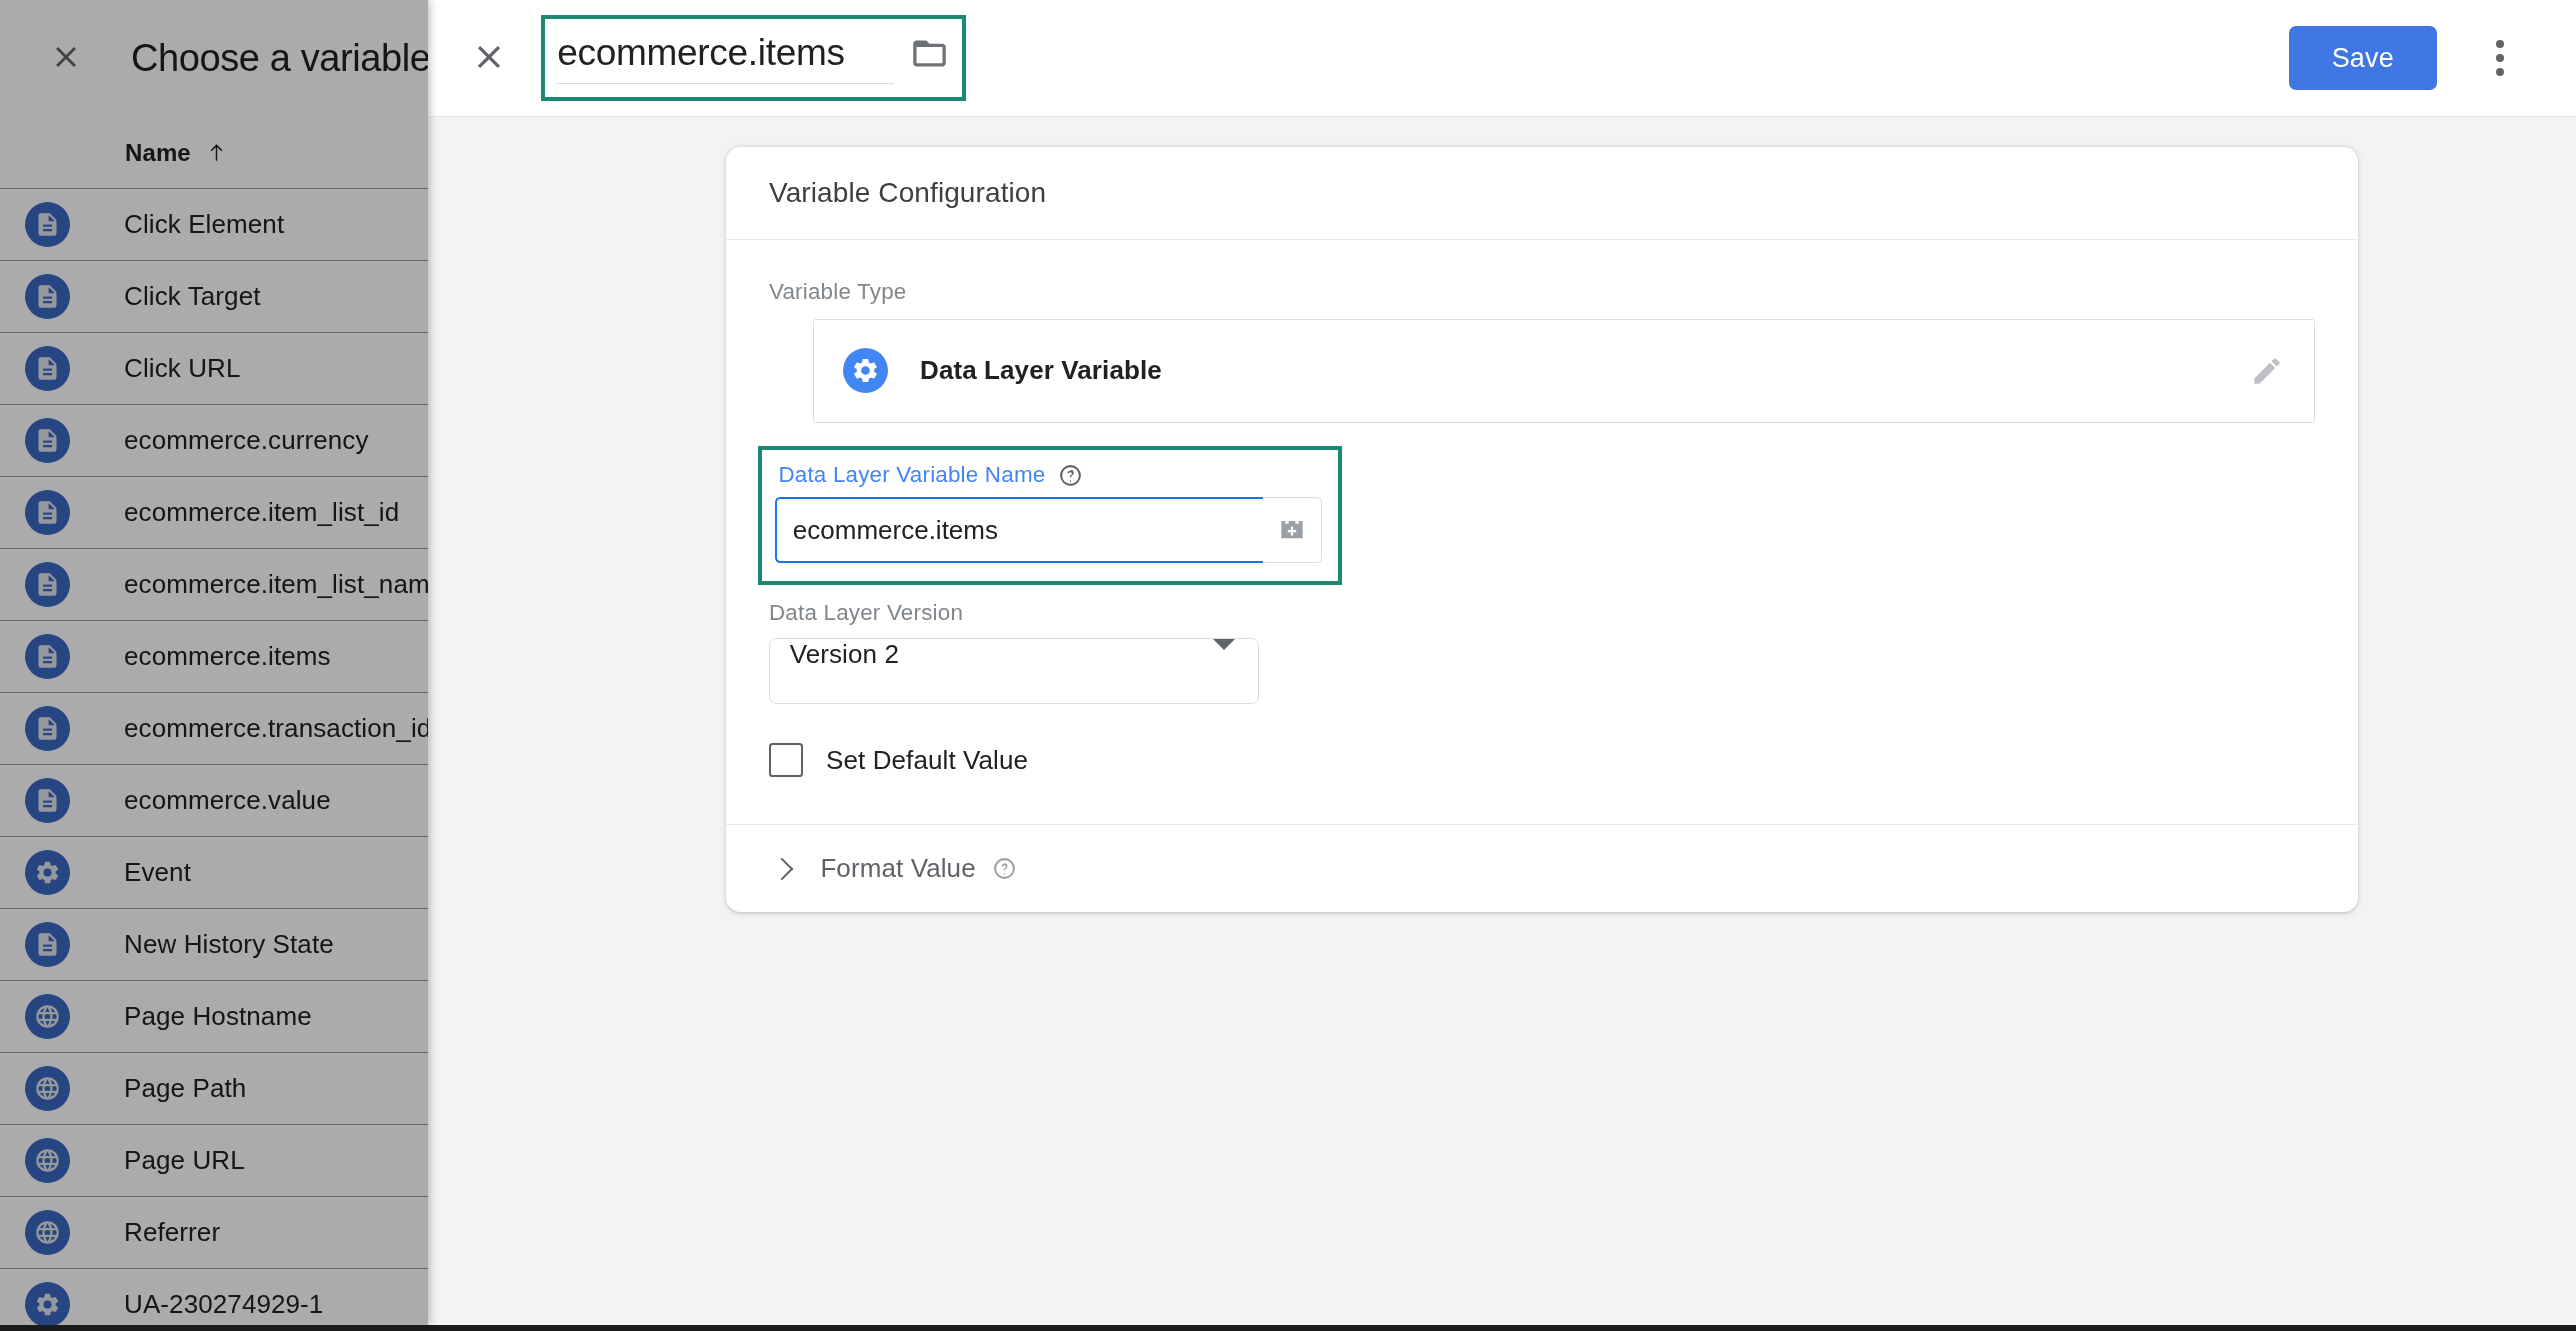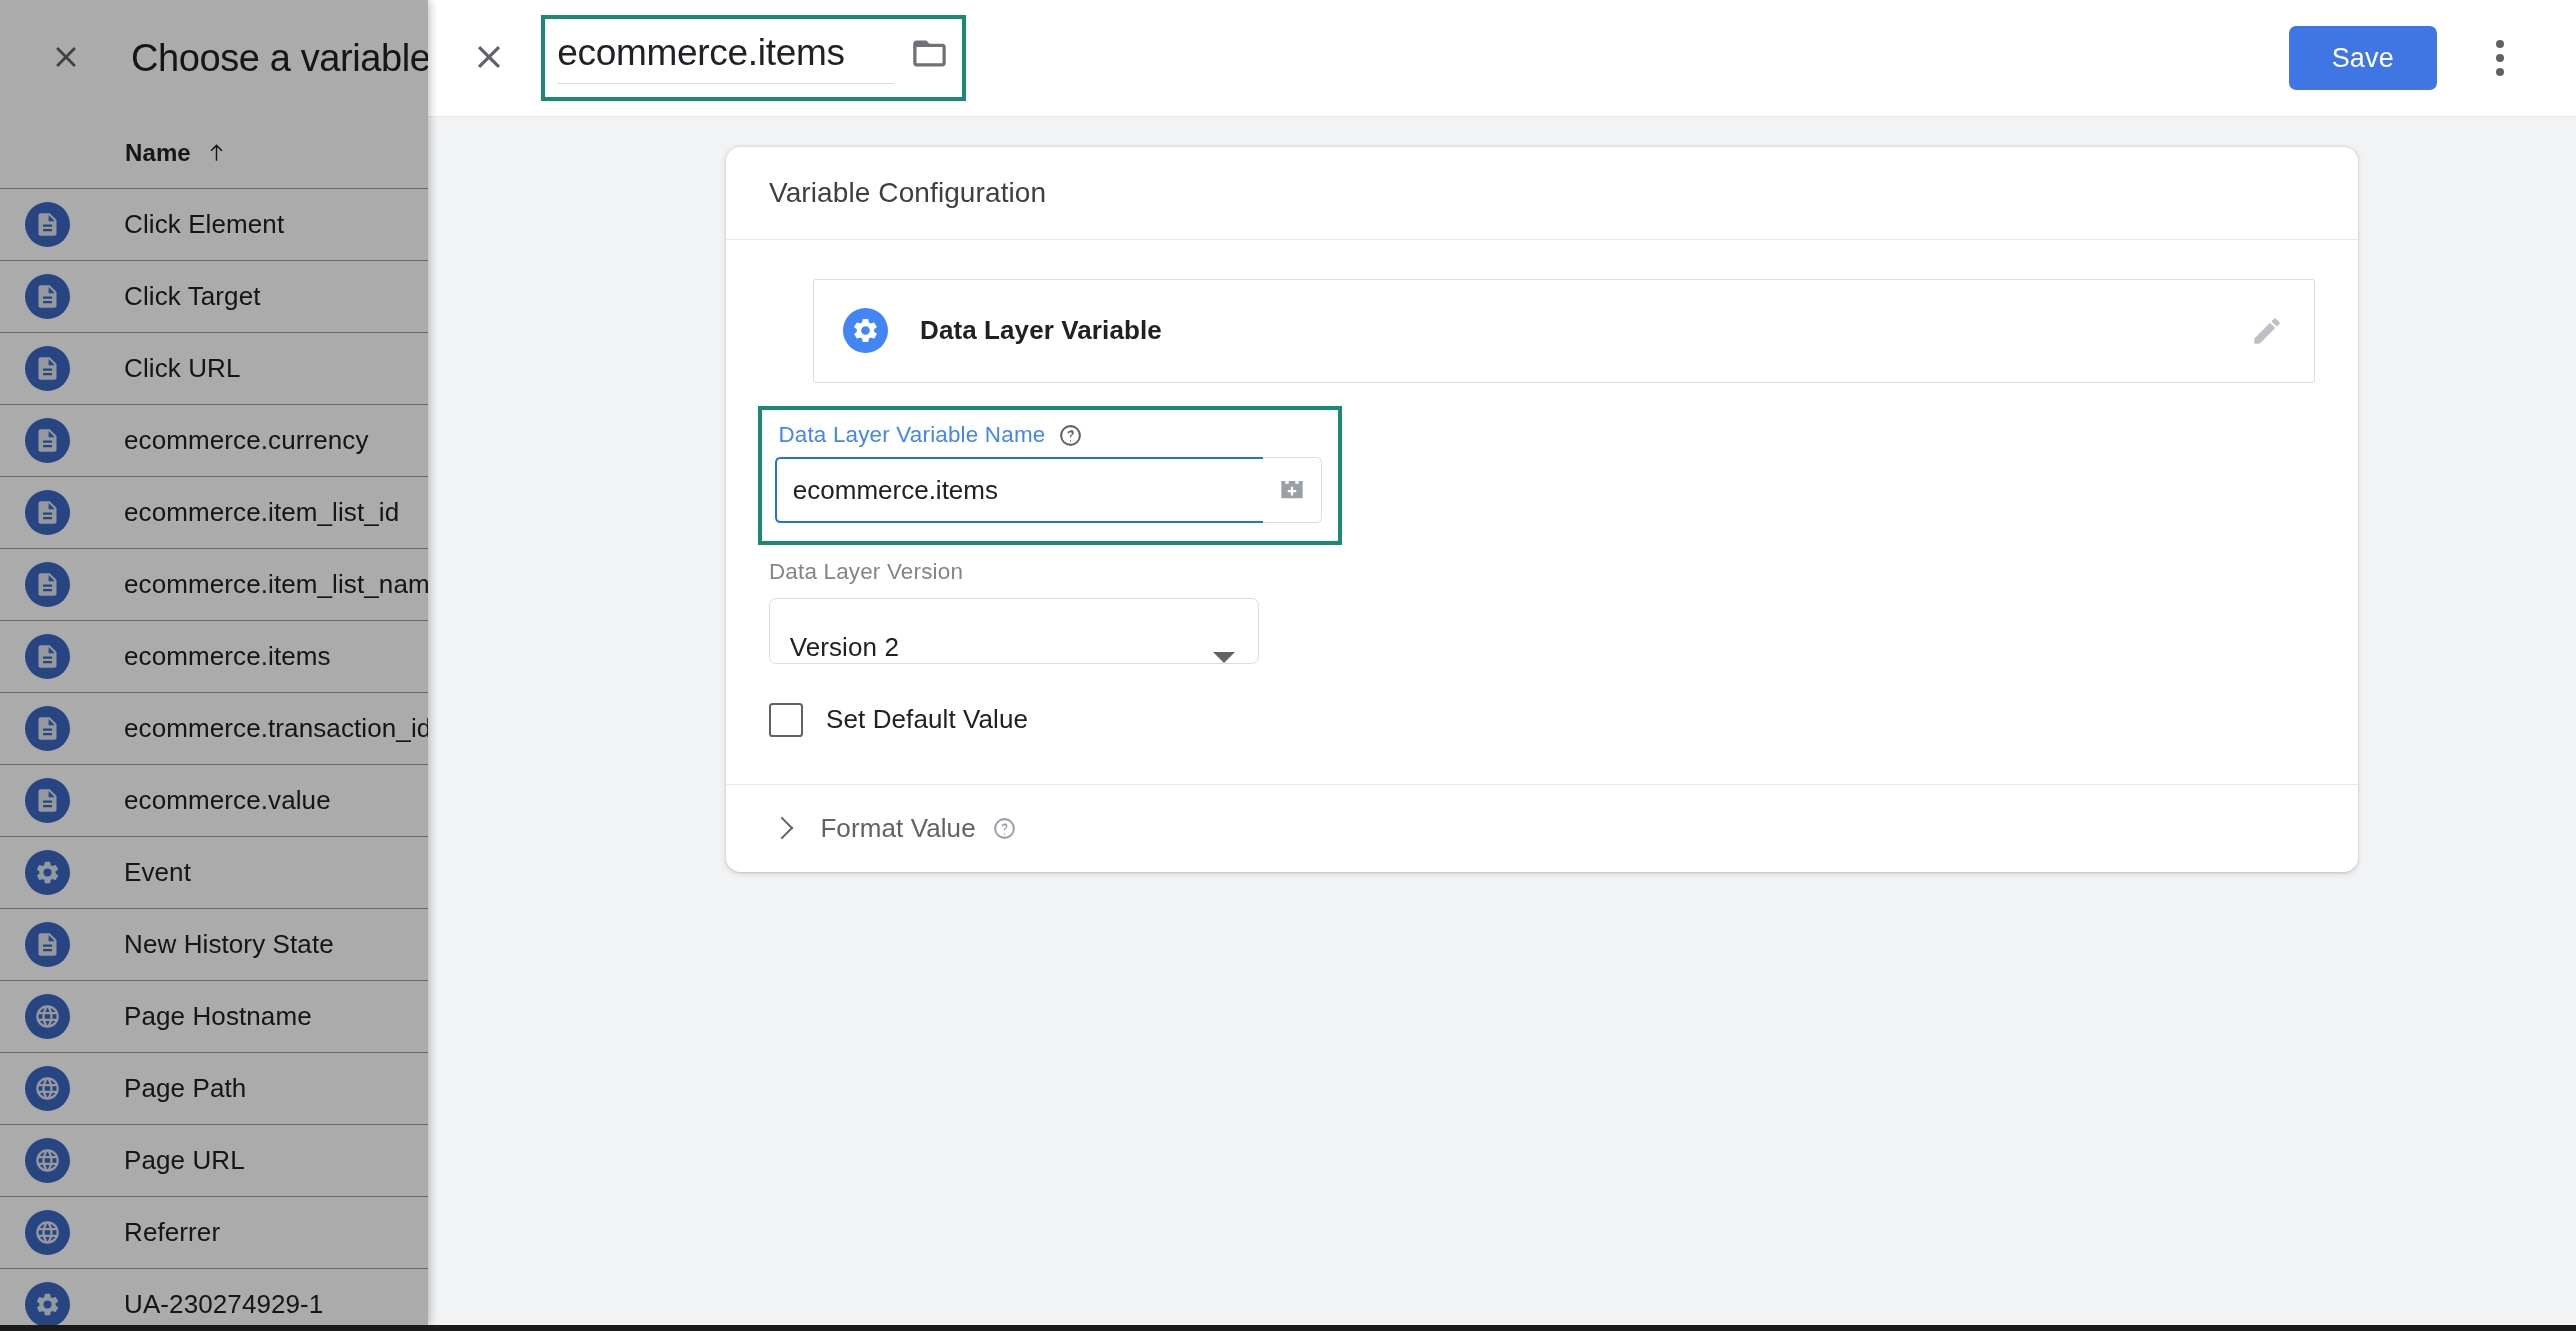--- a/index.html
+++ b/index.html
@@ -236,21 +236,21 @@
     letter-spacing: 0.2px;
     margin-top: 14.3px;
     margin-bottom: 12.5px;
   }
   .select-box {
     width: 490px;
     height: 66px;
     border: 0.9px solid #dadce0;
     border-radius: 7.2px;
     display: flex;
-    align-items: flex-end;
+    align-items: flex-start;
     padding: 0 23px 0 19.7px;
     cursor: pointer;
     background: #fff;
     gap: 36px;
   }
   .select-value { font-size: 26px; color: #202124; letter-spacing: 0.1px; }
   .select-spacer { flex: 1 1 auto; }
   .caret {
     width: 0; height: 0;
     border-left: 11.6px solid transparent;
@@ -433,20 +433,21 @@
     <div class="pane-body">
 
       <div class="card">
 
         <div class="card-header">
           <div class="card-title">Variable Configuration</div>
         </div>
 
         <div class="card-body">
 
+          <div class="field-label">Variable Type</div>
 
           <div class="type-box">
             <span class="type-icon">
               <svg viewBox="0 0 24 24">
                   <path fill="#ffffff" d="M19.14 12.94a7.07 7.07 0 0 0 0-1.88l2.03-1.58a.5.5 0 0 0 .12-.62l-1.92-3.32a.5.5 0 0 0-.6-.22l-2.39.96a7.03 7.03 0 0 0-1.62-.94l-.36-2.54a.5.5 0 0 0-.5-.42h-3.84a.5.5 0 0 0-.5.42l-.36 2.54c-.59.24-1.13.56-1.62.94l-2.39-.96a.5.5 0 0 0-.6.22L2.71 8.86a.5.5 0 0 0 .12.62l2.03 1.58a7.07 7.07 0 0 0 0 1.88l-2.03 1.58a.5.5 0 0 0-.12.62l1.92 3.32c.13.22.38.3.6.22l2.39-.96c.49.38 1.03.7 1.62.94l.36 2.54c.04.24.25.42.5.42h3.84c.25 0 .46-.18.5-.42l.36-2.54c.59-.24 1.13-.56 1.62-.94l2.39.96c.22.08.47 0 .6-.22l1.92-3.32a.5.5 0 0 0-.12-.62l-2.03-1.58zM12 15.6A3.6 3.6 0 1 1 12 8.4a3.6 3.6 0 0 1 0 7.2z"></path>
                 </svg>
             </span>
             <span class="type-name">Data Layer Variable</span>
             <span class="type-spacer"></span>
             <span class="pencil-icon">

